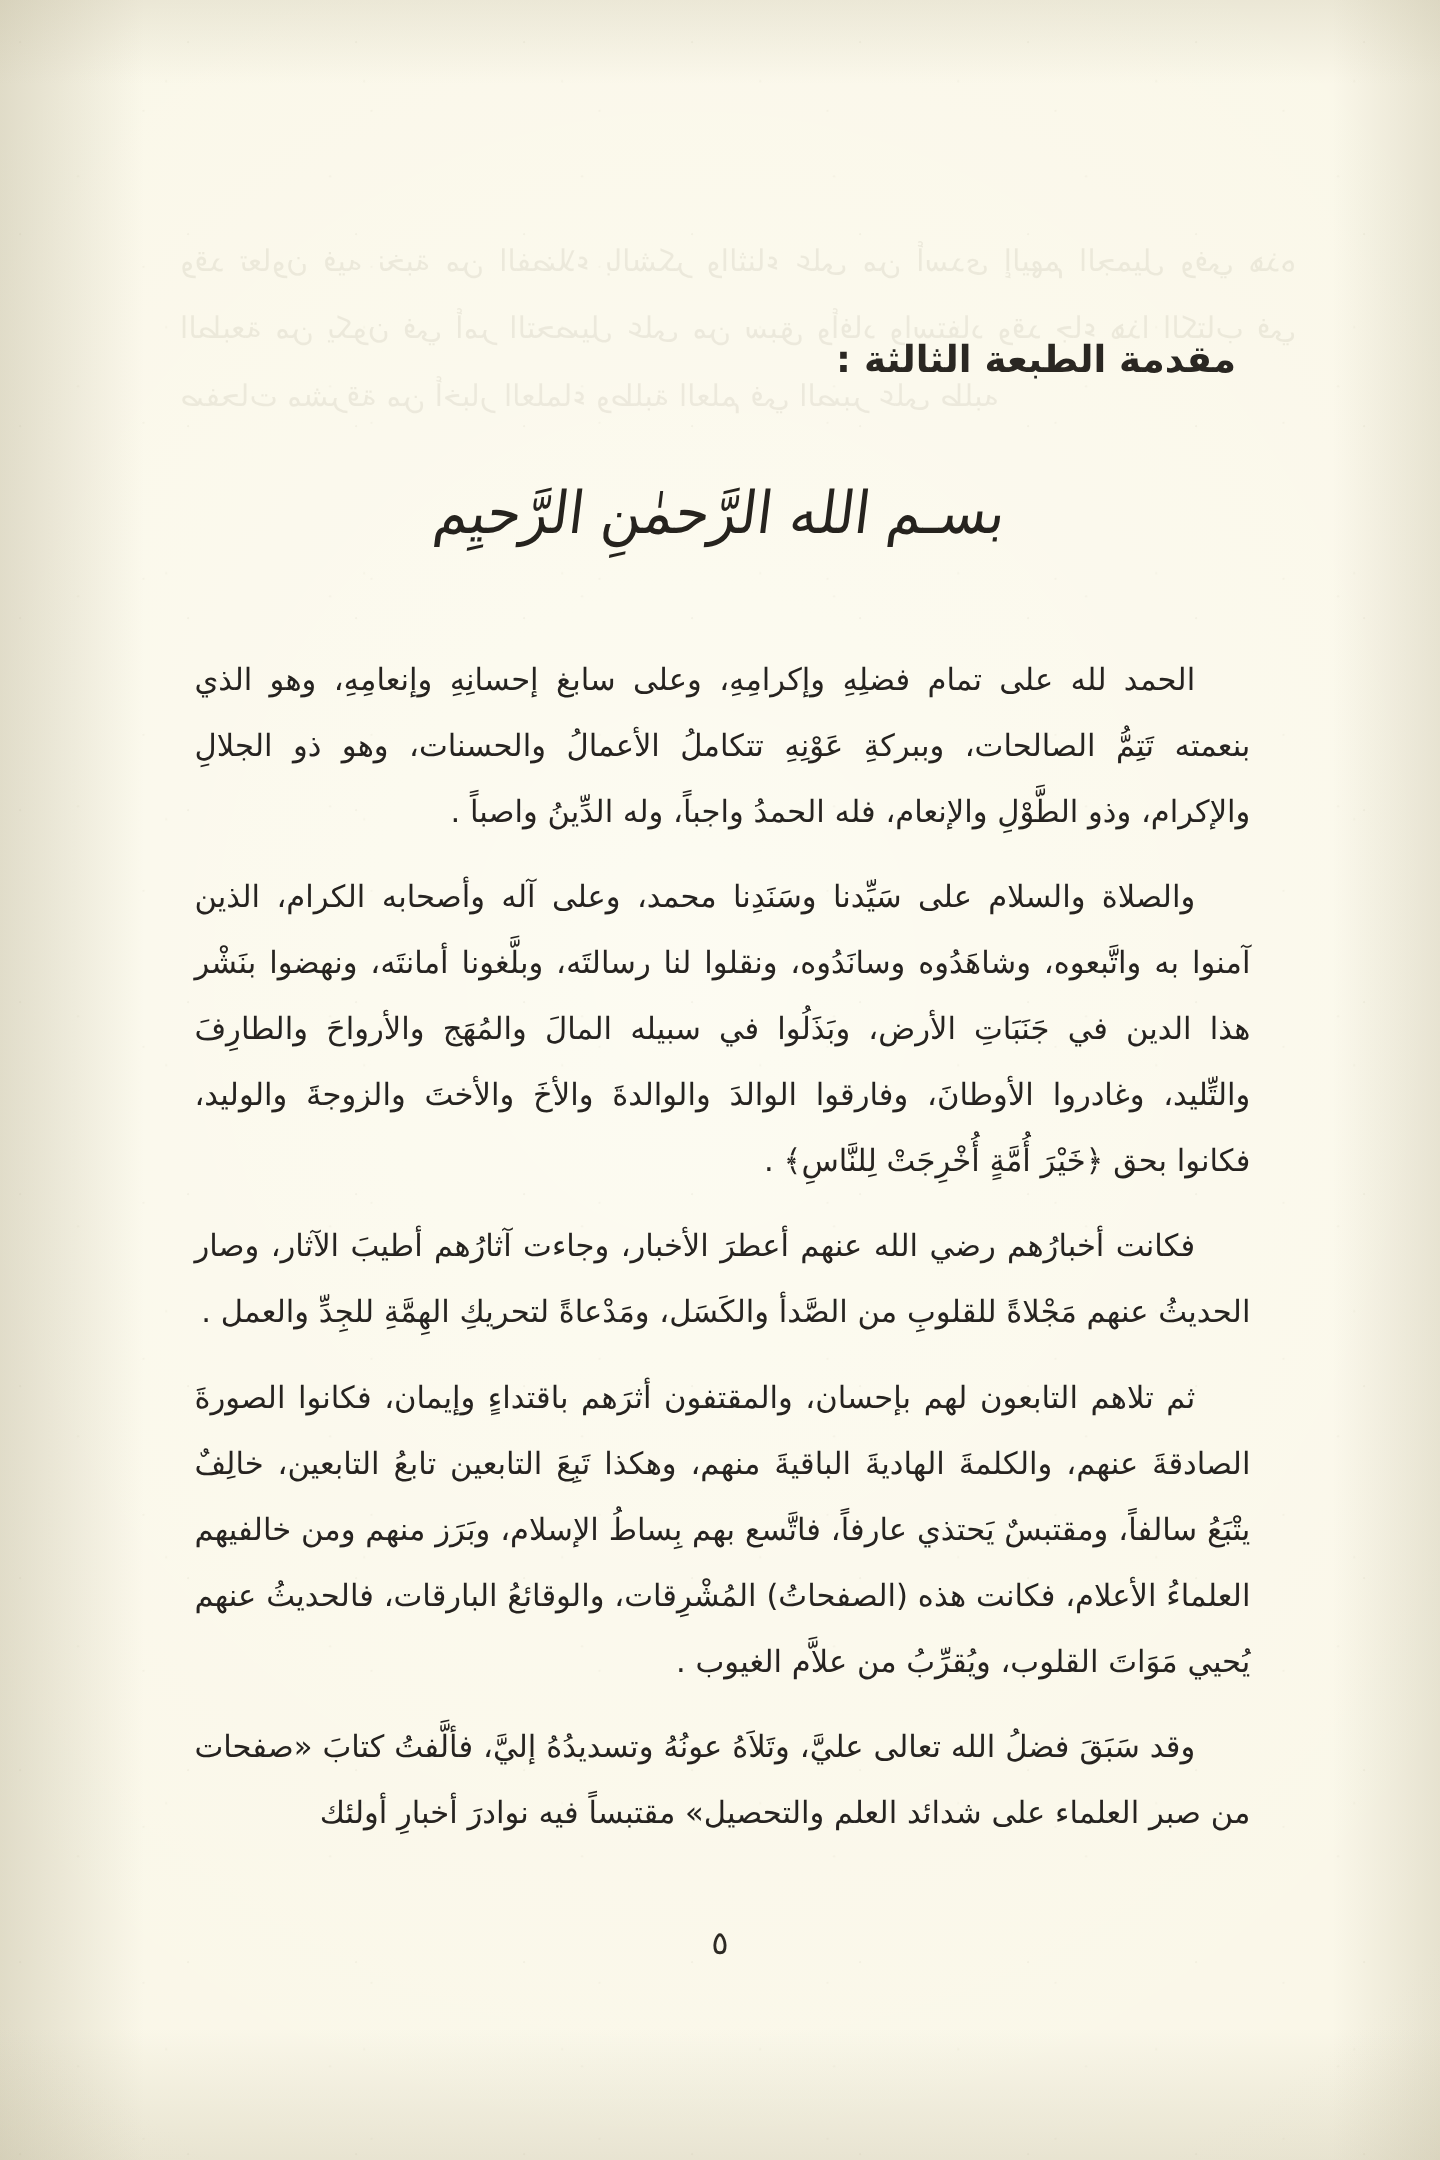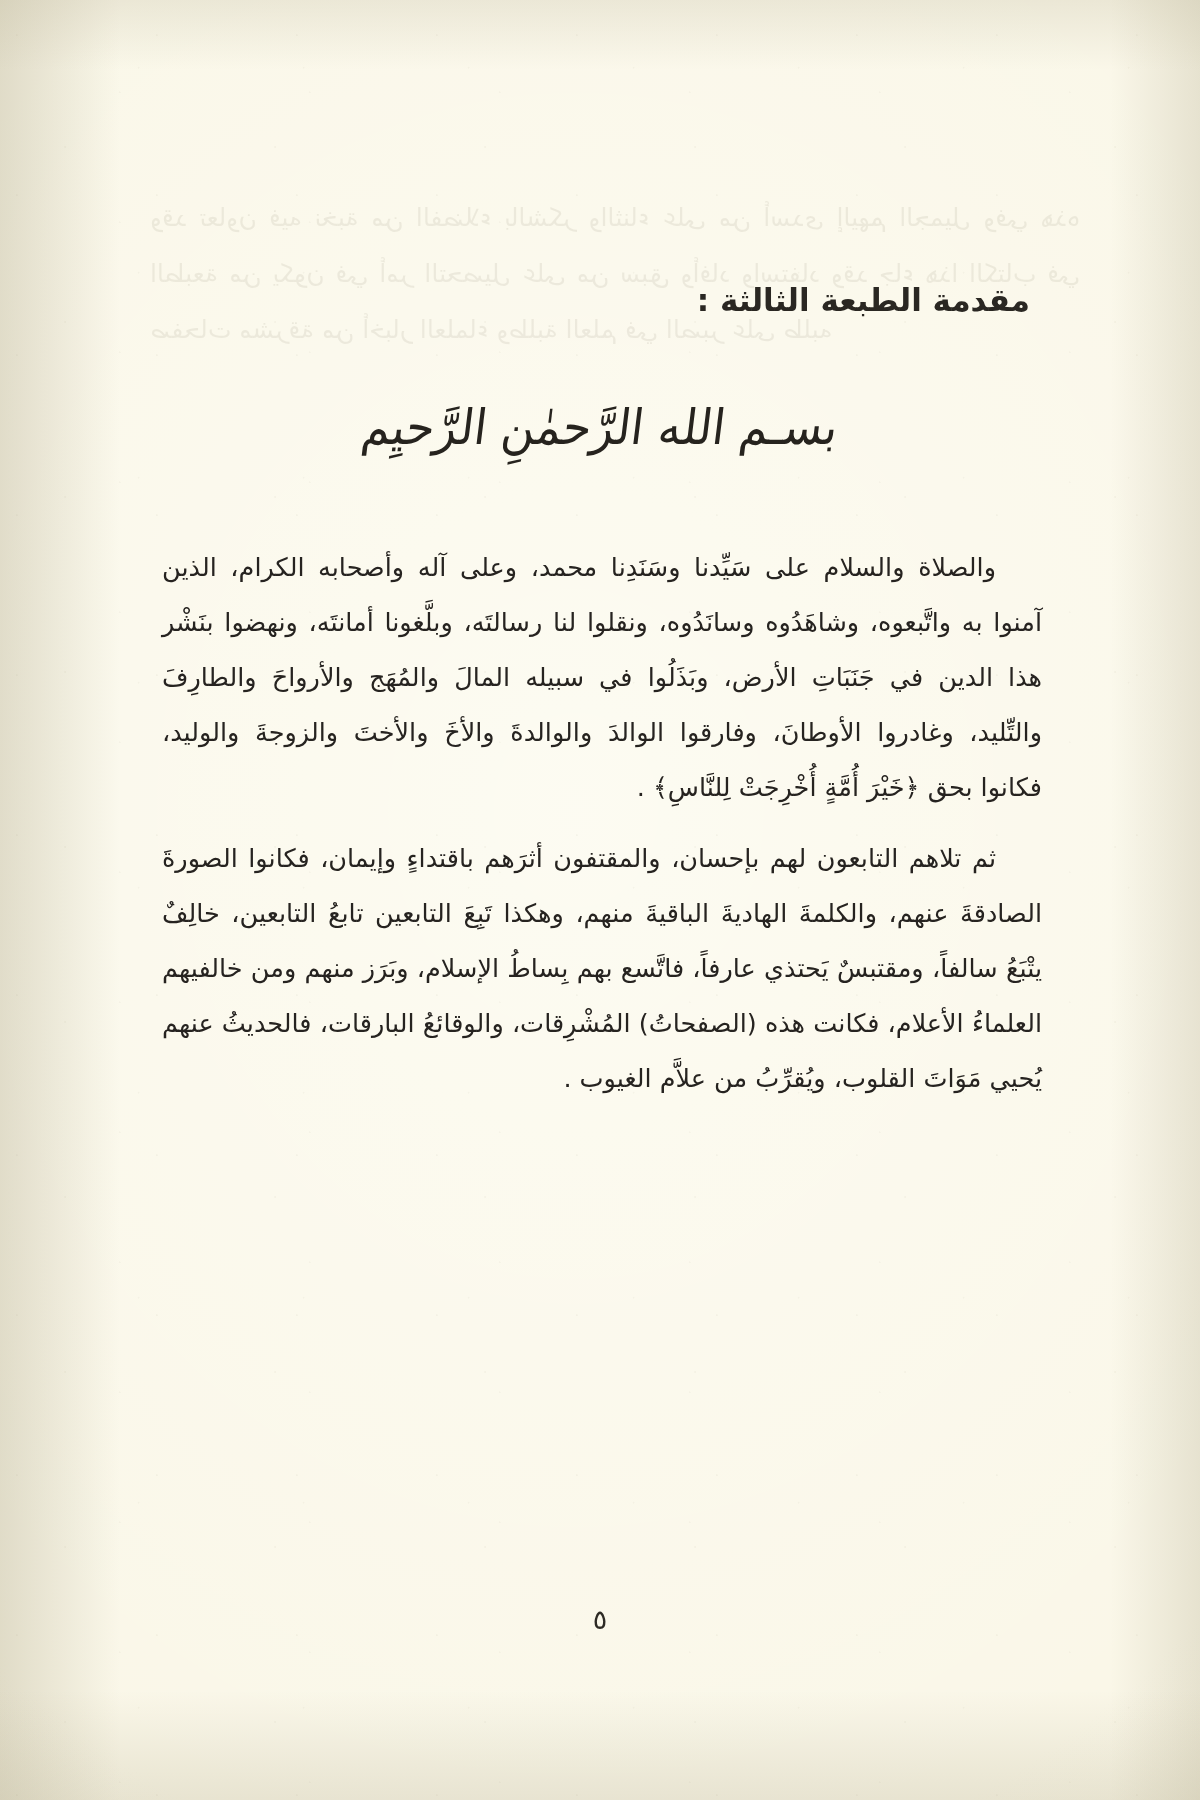--- a/index.html
+++ b/index.html
@@ -177,22 +177,25 @@
 
   <div class="content">
 
     <div class="page-heading">مقدمة الطبعة الثالثة :</div>
 
     <div class="basmala">
       <span class="glyph">بسـم الله الرَّحمٰنِ الرَّحيِم</span>
     </div>
 
     <div class="body-text">
+      <p>الحمد لله على تمام فضلِهِ وإكرامِهِ، وعلى سابغ إحسانِهِ وإنعامِهِ، وهو الذي بنعمته تَتِمُّ الصالحات، وببركةِ عَوْنِهِ تتكاملُ الأعمالُ والحسنات، وهو ذو الجلالِ والإكرام، وذو الطَّوْلِ والإنعام، فله الحمدُ واجباً، وله الدِّينُ واصباً .</p>
       <p>والصلاة والسلام على سَيِّدنا وسَنَدِنا محمد، وعلى آله وأصحابه الكرام، الذين آمنوا به واتَّبعوه، وشاهَدُوه وسانَدُوه، ونقلوا لنا رسالتَه، وبلَّغونا أمانتَه، ونهضوا بنَشْر هذا الدين في جَنَبَاتِ الأرض، وبَذَلُوا في سبيله المالَ والمُهَج والأرواحَ والطارِفَ والتِّليد، وغادروا الأوطانَ، وفارقوا الوالدَ والوالدةَ والأخَ والأختَ والزوجةَ والوليد، فكانوا بحق ﴿خَيْرَ أُمَّةٍ أُخْرِجَتْ لِلنَّاسِ﴾ .</p>
+      <p>فكانت أخبارُهم رضي الله عنهم أعطرَ الأخبار، وجاءت آثارُهم أطيبَ الآثار، وصار الحديثُ عنهم مَجْلاةً للقلوبِ من الصَّدأ والكَسَل، ومَدْعاةً لتحريكِ الهِمَّةِ للجِدِّ والعمل .</p>
       <p>ثم تلاهم التابعون لهم بإحسان، والمقتفون أثرَهم باقتداءٍ وإيمان، فكانوا الصورةَ الصادقةَ عنهم، والكلمةَ الهاديةَ الباقيةَ منهم، وهكذا تَبِعَ التابعين تابعُ التابعين، خالِفٌ يتْبَعُ سالفاً، ومقتبسٌ يَحتذي عارفاً، فاتَّسع بهم بِساطُ الإسلام، وبَرَز منهم ومن خالفيهم العلماءُ الأعلام، فكانت هذه (الصفحاتُ) المُشْرِقات، والوقائعُ البارقات، فالحديثُ عنهم يُحيي مَوَاتَ القلوب، ويُقرِّبُ من علاَّم الغيوب .</p>
+      <p>وقد سَبَقَ فضلُ الله تعالى عليَّ، وتَلاَهُ عونُهُ وتسديدُهُ إليَّ، فألَّفتُ كتابَ «صفحات من صبر العلماء على شدائد العلم والتحصيل» مقتبساً فيه نوادرَ أخبارِ أولئك</p>
     </div>
 
     <div class="page-number">٥</div>
 
   </div>
 
   <div class="grain"></div>
 </div>
 
 </body></html>

